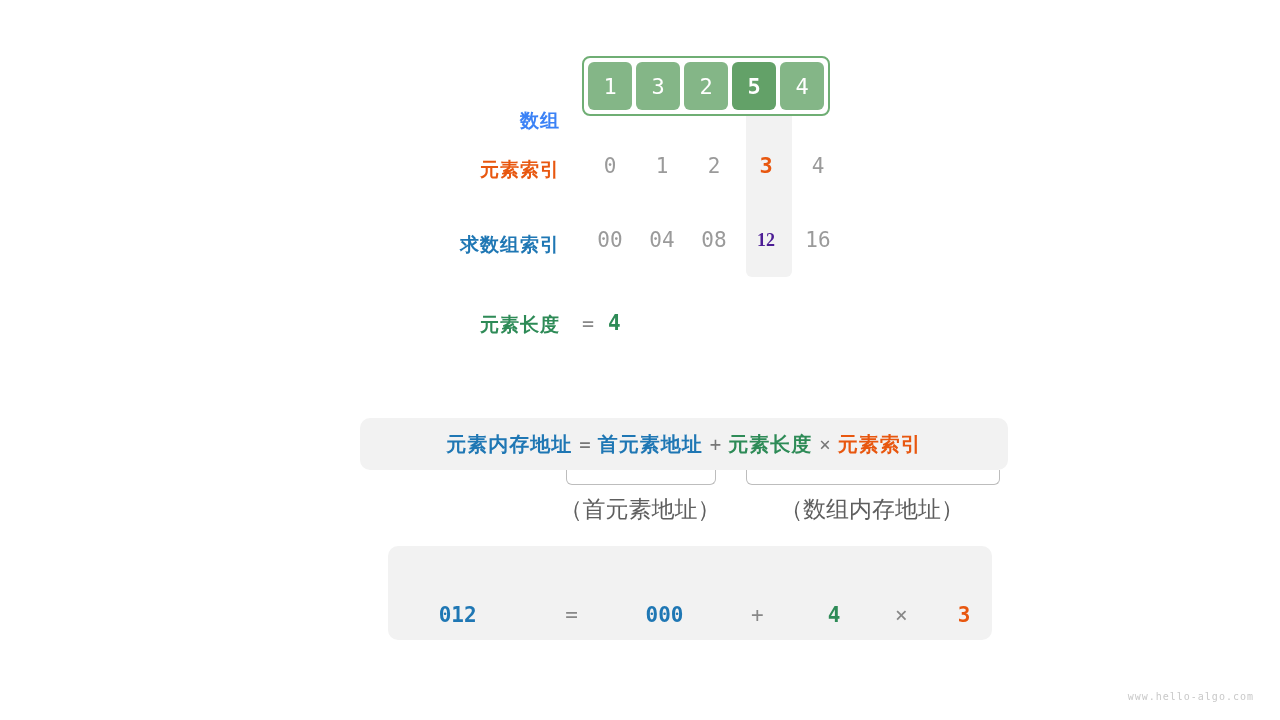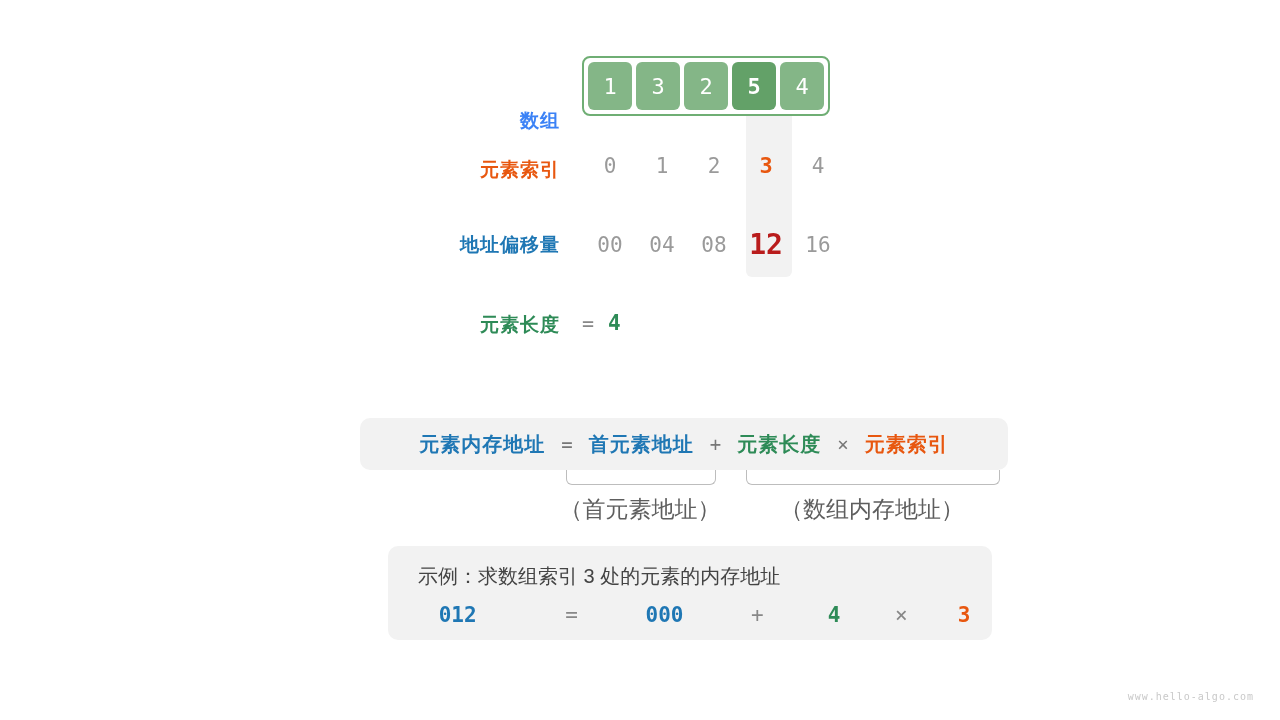--- a/index.html
+++ b/index.html
@@ -80,21 +80,21 @@
 
   .val {
     font-family: "DejaVu Sans Mono", monospace;
     font-size: 21px;
     color: #9a9a9a;
     text-align: center;
   }
   #index-row .val   { width: 52px; }
   #address-row .val { width: 52px; }
   .val.hl-index   { color: #e8570f; font-weight: bold; font-size: 22px; }
-  .val.hl-address { color: #b91c1c; font-weight: bold; font-size: 28px; }
+  .val.hl-address { color: #4c1d95; font-weight: bold; font-size: 18px; font-family: Liberation Serif, serif; }
 
   
   #elemsize-line {
     position: absolute;
     left: 582px;
     top: 311px;
     display: flex;
     align-items: center;
     gap: 14px;
   }
@@ -115,21 +115,21 @@
     position: absolute;
     left: 360px;
     top: 418px;
     width: 648px;
     height: 52px;
     background: #f2f2f2;
     border-radius: 10px;
     display: flex;
     align-items: center;
     justify-content: center;
-    gap: 16px;
+    gap: 7px;
   }
   .f-term {
     font-size: 20px;
     font-weight: bold;
     letter-spacing: 1px;
     white-space: nowrap;
   }
   .f-op {
     font-family: "DejaVu Sans Mono", monospace;
     font-size: 19px;
@@ -225,21 +225,21 @@
     letter-spacing: 1px;
   }
 </style>
 </head>
 <body>
 
 <div id="highlight-column"></div>
 
 <div class="row-label" id="label-array">数组</div>
 <div class="row-label" id="label-index">元素索引</div>
-<div class="row-label" id="label-address">地址偏移量</div>
+<div class="row-label" id="label-address">求数组索引</div>
 <div class="row-label" id="label-elemsize">元素长度</div>
 
 <div id="array-container">
   <div class="array-cell">1</div>
   <div class="array-cell">3</div>
   <div class="array-cell">2</div>
   <div class="array-cell emph">5</div>
   <div class="array-cell">4</div>
 </div>
 
@@ -273,21 +273,20 @@
   <span class="f-op">×</span>
   <span class="f-term c-orange">元素索引</span>
 </div>
 
 <div id="brace-left"></div>
 <div id="brace-right"></div>
 <div class="brace-caption" id="caption-first">（首元素地址）</div>
 <div class="brace-caption" id="caption-offset">（数组内存地址）</div>
 
 <div id="example-box">
-  <div id="example-title">示例：求数组索引 3 处的元素的内存地址</div>
   <div id="example-eq">
     <div class="e-result">012</div>
     <div class="e-eq">=</div>
     <div class="e-base">000</div>
     <div class="e-plus">+</div>
     <div class="e-size">4</div>
     <div class="e-times">×</div>
     <div class="e-index">3</div>
   </div>
 </div>

